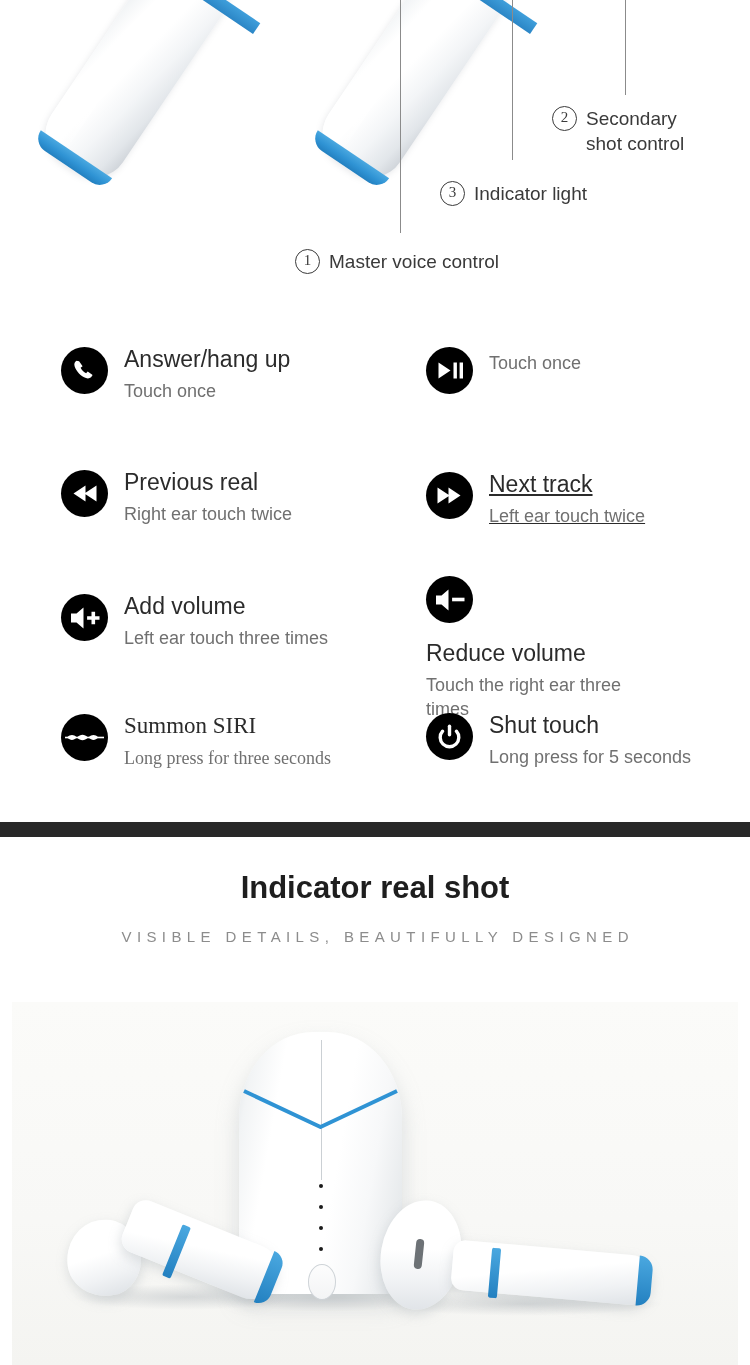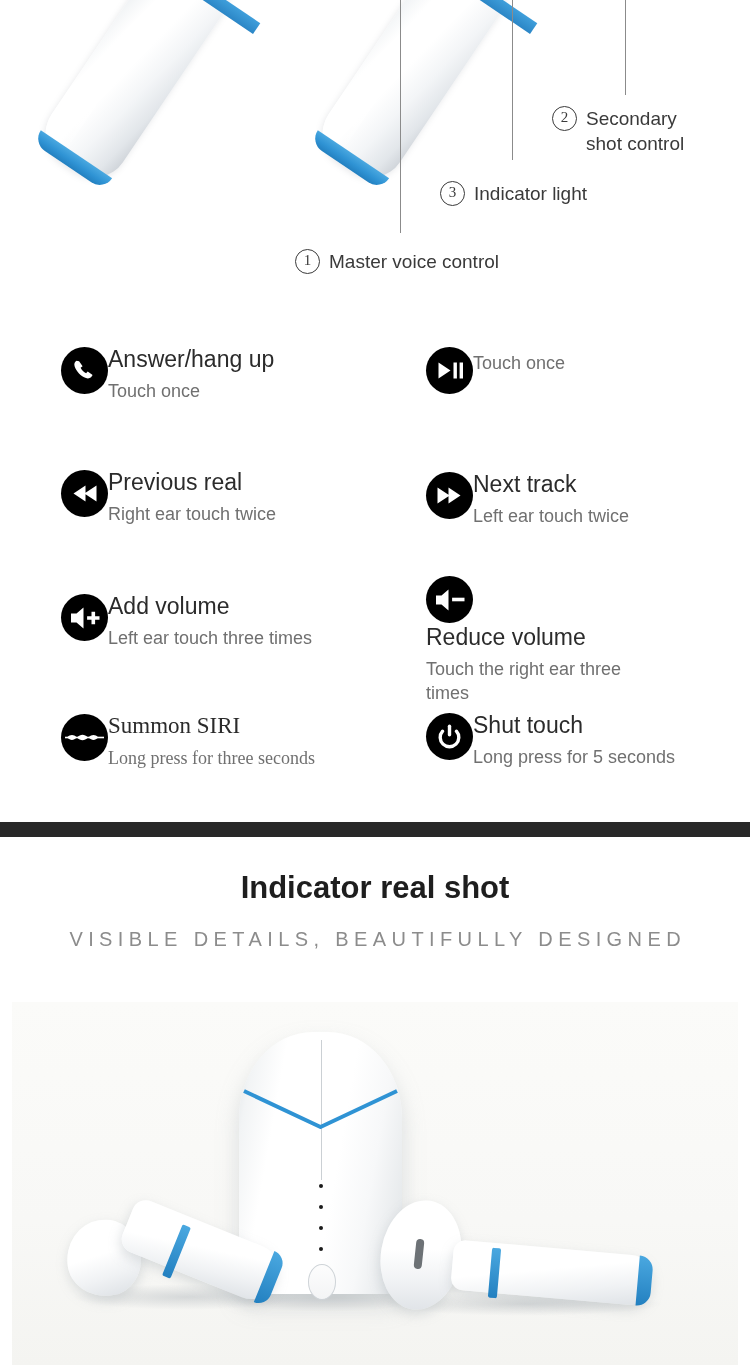--- a/index.html
+++ b/index.html
@@ -109,20 +109,21 @@
   
   .features {
     position: absolute;
     left: 0; top: 300px;
     width: 750px; height: 522px;
     background: #ffffff;
   }
   .feat {
     position: absolute;
     display: flex;
+    gap: 16px;
   }
   .ficon {
     flex: 0 0 auto;
     width: 47px; height: 47px;
     border-radius: 50%;
     background: #000000;
     position: relative;
     margin-top: 2px;
   }
   .ficon svg { position: absolute; left: 0; top: 0; }
@@ -140,21 +141,21 @@
     margin-top: 6px;
     max-width: 230px;
   }
 
   .col-l { left: 61px; }
   .col-r { left: 426px; }
   .row-1 { top: 45px; }
   .row-2 { top: 168px; }
   .row-3 { top: 292px; }
   .row-4 { top: 412px; font-family: Liberation Serif, serif; }
-  .row-2r { top: 170px; }
+  .row-2r { top: 170px; text-decoration: underline; }
   .row-3r { top: 274px; flex-direction: column; }
   .row-4r { top: 411px; }
 
   
   .divider {
     position: absolute;
     left: 0; top: 822px;
     width: 750px; height: 15px;
     background: #282828;
   }
@@ -174,21 +175,21 @@
     text-align: center;
     font-size: 31px;
     font-weight: bold;
     color: #1e1e1e;
   }
   .rs-sub {
     position: absolute;
     left: 0; top: 91px;
     width: 750px;
     text-align: center;
-    font-size: 20px;
+    font-size: 15px;
     letter-spacing: 5.4px;
     color: #8c8c8c;
     text-indent: 5.4px;
   }
 
   
   .photo {
     position: absolute;
     left: 12px; top: 165px;
     width: 726px; height: 363px;

